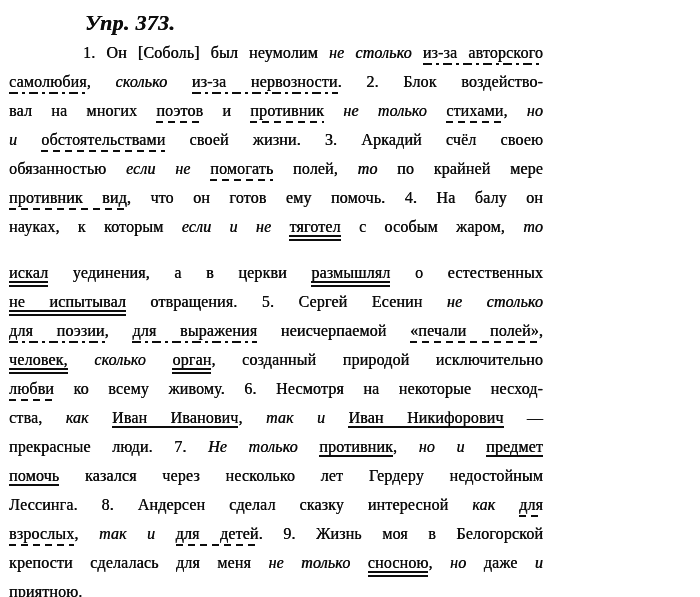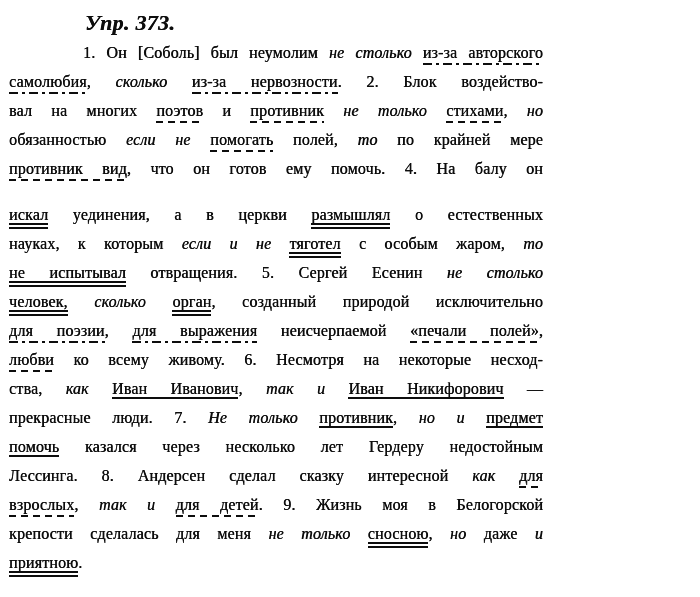--- a/index.html
+++ b/index.html
@@ -58,27 +58,28 @@
 </style>
 </head>
 <body>
 
 <div class="page">
   <div class="title">Упр. 373.</div>
   <div>
       <div class="line indent"><span>1. Он [Соболь] был неумолим </span><span class="it">не столько</span><span> </span><span class="u-dashdot">из-за авторского</span></div>
       <div class="line"><span class="u-dashdot">самолюбия</span><span>, </span><span class="it">сколько</span><span> </span><span class="u-dashdot">из-за нервозности</span><span>. 2. Блок воздейство-</span></div>
       <div class="line"><span>вал на многих </span><span class="u-dashed">поэтов</span><span> и </span><span class="u-dashed">противник</span><span> </span><span class="it">не только</span><span> </span><span class="u-dashed">стихами</span><span>, </span><span class="it">но</span></div>
+      <div class="line"><span class="it">и</span><span> </span><span class="u-dashed">обстоятельствами</span><span> своей жизни. 3. Аркадий счёл своею</span></div>
       <div class="line"><span>обязанностью </span><span class="it">если не</span><span> </span><span class="u-dashed">помогать</span><span> полей, </span><span class="it">то</span><span> по крайней мере</span></div>
       <div class="line"><span class="u-dashed">противник вид</span><span>, что он готов ему помочь. 4. На балу он</span></div>
+      <div class="line"><span>науках, к которым </span><span class="it">если и не</span><span> </span><span class="u-double">тяготел</span><span> с особым жаром, </span><span class="it">то</span></div>
       <div class="line gap"><span class="u-double">искал</span><span> уединения, а в церкви </span><span class="u-double">размышлял</span><span> о естественных</span></div>
-      <div class="line"><span>науках, к которым </span><span class="it">если и не</span><span> </span><span class="u-double">тяготел</span><span> с особым жаром, </span><span class="it">то</span></div>
       <div class="line"><span class="u-double">не испытывал</span><span> отвращения. 5. Сергей Есенин </span><span class="it">не столько</span></div>
+      <div class="line"><span class="u-dashdot">для поэзии,</span><span> </span><span class="u-dashdot">для выражения</span><span> неисчерпаемой </span><span class="u-dashed">«печали полей»</span><span>,</span></div>
       <div class="line"><span class="u-double">человек,</span><span> </span><span class="it">сколько</span><span> </span><span class="u-double">орган</span><span>, созданный природой исключительно</span></div>
-      <div class="line"><span class="u-dashdot">для поэзии,</span><span> </span><span class="u-dashdot">для выражения</span><span> неисчерпаемой </span><span class="u-dashed">«печали полей»</span><span>,</span></div>
       <div class="line"><span class="u-dashed">любви</span><span> ко всему живому. 6. Несмотря на некоторые несход-</span></div>
       <div class="line"><span>ства, </span><span class="it">как</span><span> </span><span class="u-solid">Иван Иванович</span><span>, </span><span class="it">так и</span><span> </span><span class="u-solid">Иван Никифорович</span><span> —</span></div>
       <div class="line"><span>прекрасные люди. 7. </span><span class="it">Не только</span><span> </span><span class="u-solid">противник</span><span>, </span><span class="it">но и</span><span> </span><span class="u-solid">предмет</span></div>
       <div class="line"><span class="u-solid">помочь</span><span> казался через несколько лет Гердеру недостойным</span></div>
       <div class="line"><span>Лессинга. 8. Андерсен сделал сказку интересной </span><span class="it">как</span><span> </span><span class="u-dashed">для</span></div>
       <div class="line"><span class="u-dashed">взрослых</span><span>, </span><span class="it">так и</span><span> </span><span class="u-dashed">для детей</span><span>. 9. Жизнь моя в Белогорской</span></div>
       <div class="line"><span>крепости сделалась для меня </span><span class="it">не только</span><span> </span><span class="u-double">сносною</span><span>, </span><span class="it">но</span><span> даже </span><span class="it">и</span></div>
       <div class="line last"><span class="u-double">приятною</span><span>.</span></div>
     </div>
 </div>

